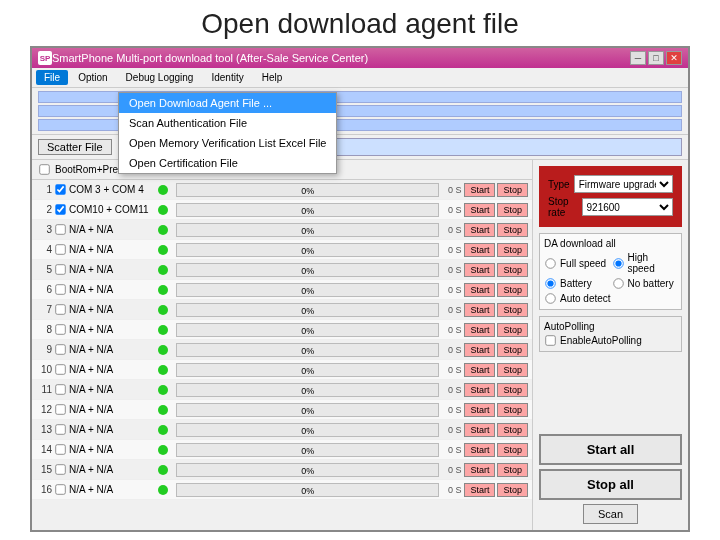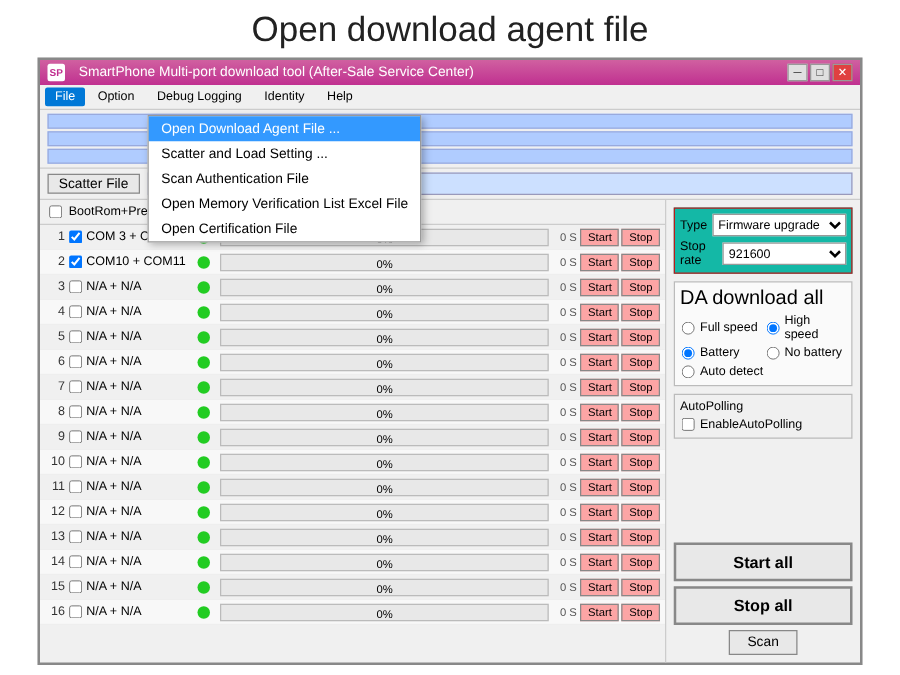--- a/index.html
+++ b/index.html
@@ -33,21 +33,21 @@
       font-size: 11px;
       padding: 3px 6px;
       display: flex;
       align-items: center;
       justify-content: space-between;
     }
 
     .title-bar-left {
       display: flex;
       align-items: center;
-      gap: 11px;
+      gap: 0;
     }
 
     .title-bar-icon {
       width: 14px;
       height: 14px;
       background: #fff;
       border-radius: 2px;
       display: flex;
       align-items: center;
       justify-content: center;
@@ -256,23 +256,23 @@
     .right-panel {
       width: 155px;
       padding: 6px;
       display: flex;
       flex-direction: column;
       gap: 6px;
       font-size: 10px;
     }
 
     .panel-group {
-      border: 1px solid #b91c1c;
+      border: 5px solid #b91c1c;
       padding: 4px;
-      background: #14b8a6;
+      background: #b91c1c;
     }
 
     .select-field {
       width: 100%;
       height: 18px;
       font-size: 10px;
       border: 1px solid #999;
       background: white;
     }
 
@@ -291,21 +291,21 @@
       font-size: 10px;
     }
 
     .da-section {
       border: 1px solid #bbb;
       padding: 4px;
       background: #fafafa;
     }
 
     .da-title {
-      font-size: 16px;
+      font-size: 10px;
       margin-bottom: 3px;
     }
 
     .da-radios {
       display: grid;
       grid-template-columns: 1fr 1fr;
       gap: 2px;
       font-size: 10px;
     }
 
@@ -386,21 +386,20 @@
   <div class="menu-bar">
     <div class="menu-item active">File</div>
     <div class="menu-item">Option</div>
     <div class="menu-item">Debug Logging</div>
     <div class="menu-item">Identity</div>
     <div class="menu-item">Help</div>
   </div>
 
   <div class="dropdown-menu">
     <div class="dropdown-item">Open Download Agent File ...</div>
-    <div class="dropdown-item">Scatter and Load Setting ...</div>
     <div class="dropdown-item">Scan Authentication File</div>
     <div class="dropdown-item">Open Memory Verification List Excel File</div>
     <div class="dropdown-item">Open Certification File</div>
   </div>
 
   <div style="padding: 3px 6px; background: #f0f0f0; border-bottom: 1px solid #ccc;">
     <div class="blue-bar"></div>
     <div class="blue-bar"></div>
     <div class="blue-bar" style="margin-bottom:0;"></div>
   </div>

